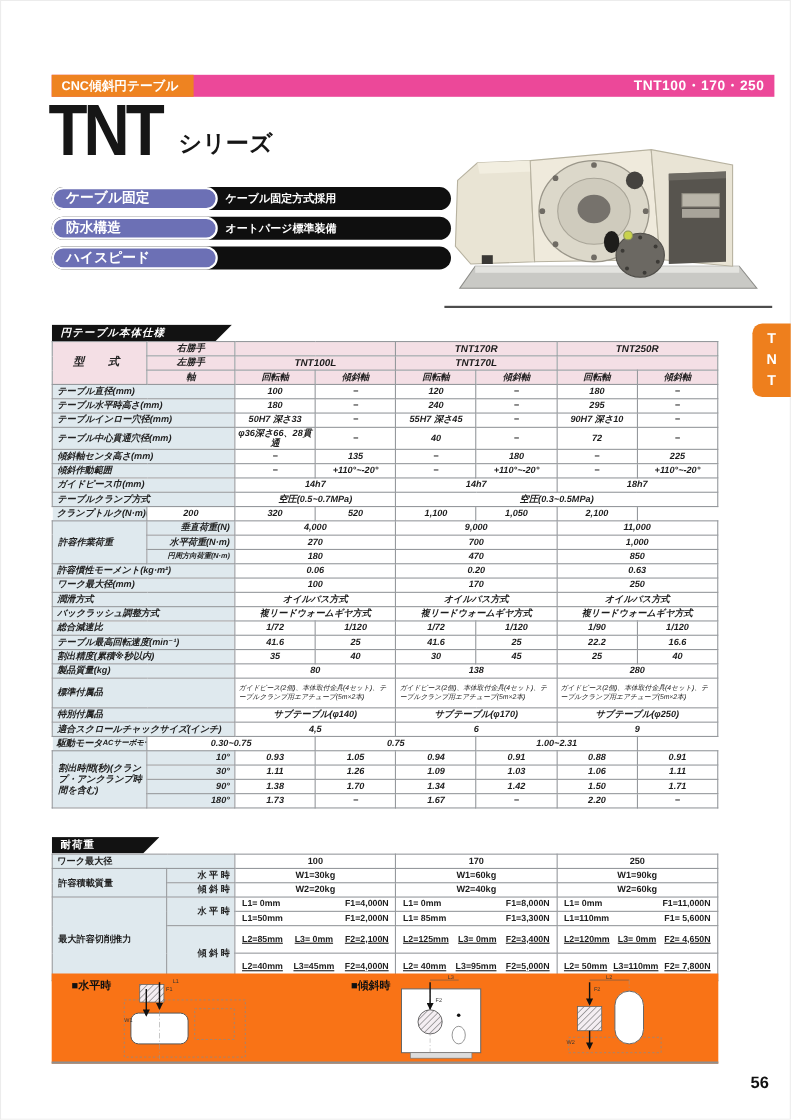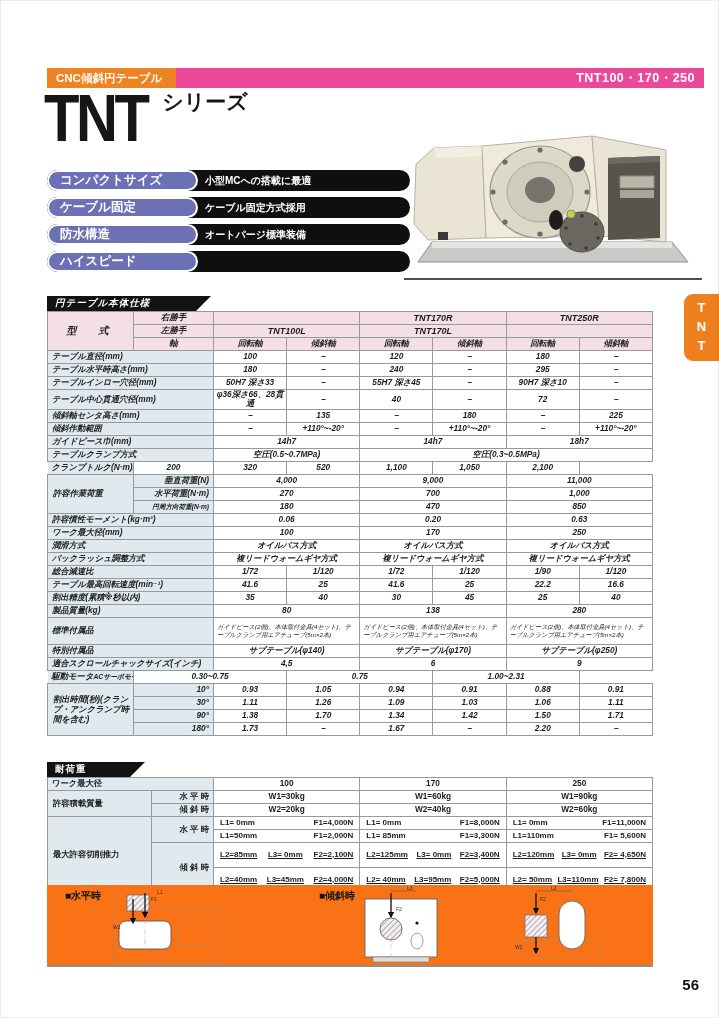--- a/index.html
+++ b/index.html
@@ -5,21 +5,21 @@
   html,body{margin:0;padding:0;background:#fff;}
   #page{position:relative;width:719px;height:1018px;background:#ffffff;overflow:hidden;
         font-family:"Liberation Sans","DejaVu Sans",sans-serif;box-shadow:inset 0 0 0 1px #ececec;}
 
   
   .topbar{position:absolute;left:47px;top:68px;width:657px;height:20px;background:#ec4899;display:flex;align-items:stretch;}
   .topbar-cat{background:#ee8321;color:#fff;font-weight:bold;font-size:11.5px;display:flex;align-items:center;padding:0 14px 0 9px;white-space:nowrap;}
   .topbar-models{margin-left:auto;color:#fff;font-weight:bold;font-size:12.5px;display:flex;align-items:center;padding-right:9px;letter-spacing:.5px;}
 
   
-  .title-wrap{position:absolute;left:44px;top:88px;display:flex;color:#161616;}
+  .title-wrap{position:absolute;left:44px;top:88px;display:flex;align-items:flex-end;color:#161616;}
   .title-main{font-size:66px;font-weight:900;line-height:.92;letter-spacing:-4px;transform:scaleX(.88);transform-origin:left bottom;}
   .title-suffix{font-size:21px;font-weight:900;margin-left:2px;padding-bottom:5px;}
 
   
   .badges{position:absolute;left:47px;top:170px;width:363px;}
   .badge{position:relative;height:21px;background:#0f0f0f;border-radius:11px;margin-bottom:6px;}
   .badge-label{position:absolute;left:0;top:0;bottom:0;width:151px;background:#6c70b5;border:2px solid #fff;border-radius:11px;box-sizing:border-box;display:flex;align-items:center;padding-left:11px;color:#fff;font-weight:bold;font-size:12.5px;white-space:nowrap;}
   .badge-desc{position:absolute;left:158px;top:0;bottom:0;right:6px;display:flex;align-items:center;color:#fff;font-size:10px;font-weight:bold;white-space:nowrap;}
 
   
@@ -72,24 +72,20 @@
     <div class="topbar-cat">CNC傾斜円テーブル</div>
     <div class="topbar-models">TNT100・170・250</div>
   </div>
 
   <div class="title-wrap">
     <span class="title-main">TNT</span>
     <span class="title-suffix">シリーズ</span>
   </div>
 
   <div class="badges">
-    <div class="badge">
-      <div class="badge-label">コンパクトサイズ</div>
-      <div class="badge-desc">小型MCへの搭載に最適</div>
-    </div>
     <div class="badge">
       <div class="badge-label">ケーブル固定</div>
       <div class="badge-desc">ケーブル固定方式採用</div>
     </div>
     <div class="badge">
       <div class="badge-label">防水構造</div>
       <div class="badge-desc">オートパージ標準装備</div>
     </div>
     <div class="badge">
       <div class="badge-label">ハイスピード</div>

